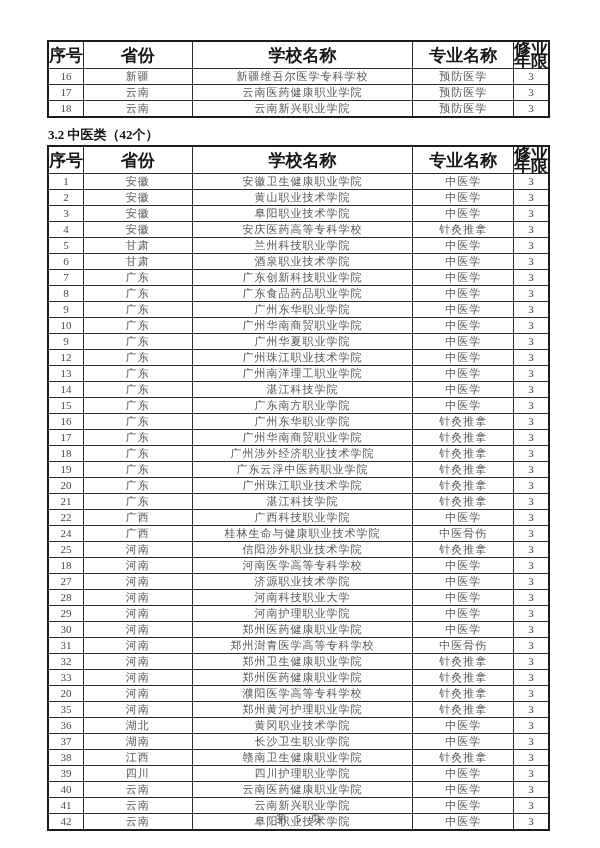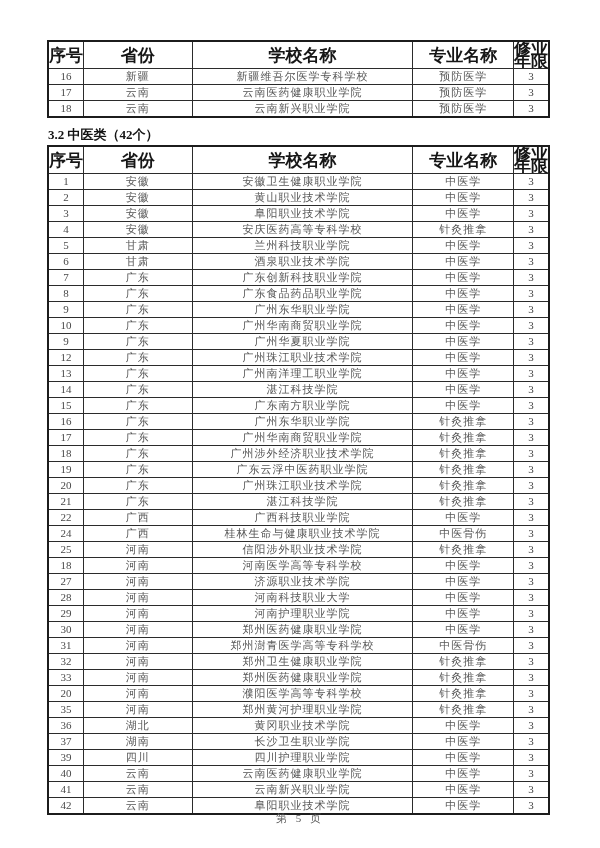--- a/index.html
+++ b/index.html
@@ -379,20 +379,27 @@
           <td class="c4">3</td>
         </tr>
         <tr>
           <td class="c0">37</td>
           <td class="c1">湖南</td>
           <td class="c2">长沙卫生职业学院</td>
           <td class="c3">中医学</td>
           <td class="c4">3</td>
         </tr>
         <tr>
+          <td class="c0">38</td>
+          <td class="c1">江西</td>
+          <td class="c2">赣南卫生健康职业学院</td>
+          <td class="c3">针灸推拿</td>
+          <td class="c4">3</td>
+        </tr>
+        <tr>
           <td class="c0">39</td>
           <td class="c1">四川</td>
           <td class="c2">四川护理职业学院</td>
           <td class="c3">中医学</td>
           <td class="c4">3</td>
         </tr>
         <tr>
           <td class="c0">40</td>
           <td class="c1">云南</td>
           <td class="c2">云南医药健康职业学院</td>

